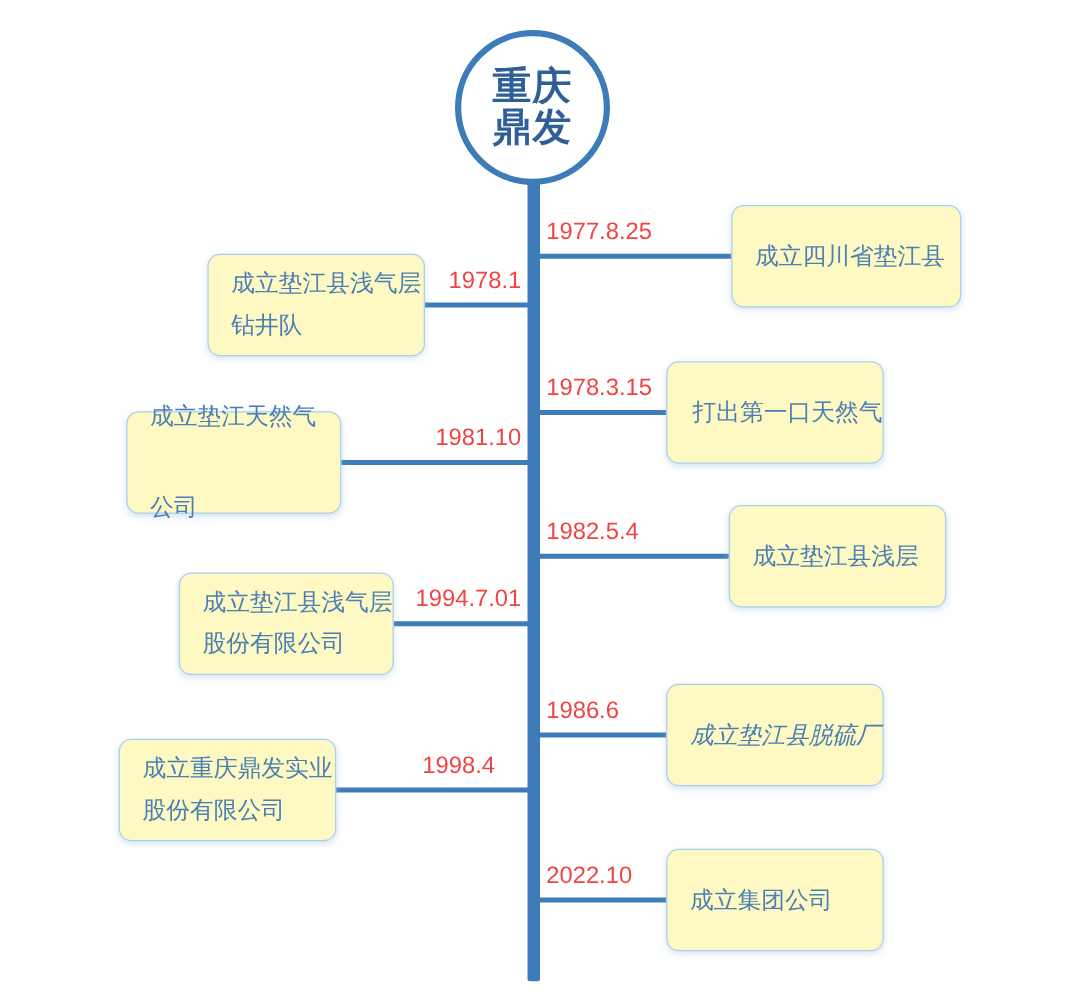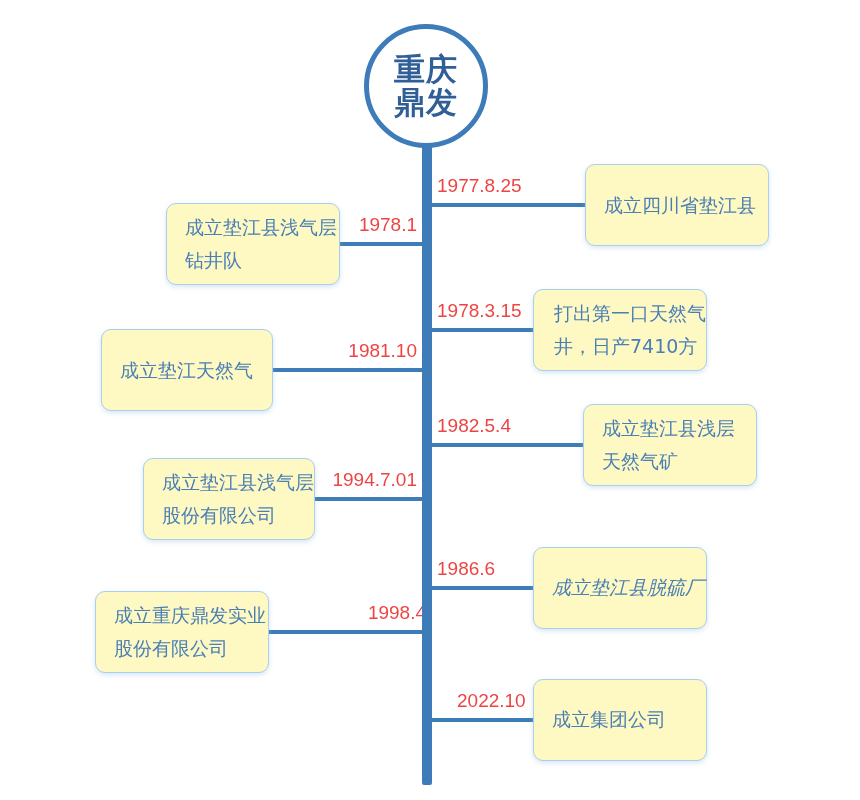--- a/index.html
+++ b/index.html
@@ -157,38 +157,37 @@
           <span class="ln">成立垫江县浅气层</span>
           <span class="ln">钻井队</span>
         </div>
       </div>
       <div class="row" style="top: 328px;">
         <div class="connector" style="left: 427px; width: 106px;"></div>
         <div class="node-dot" style="left: 423px;"></div>
         <div class="date right" style="left: 437px;">1978.3.15</div>
         <div class="card" style="left: 533px; width: 174px; height: 82px; top: -39px; padding-left: 20px;">
           <span class="ln">打出第一口天然气</span>
-          <span class="ln">井，日产7410方</span>
         </div>
       </div>
       <div class="row" style="top: 368px;">
         <div class="connector" style="left: 273px; width: 154px;"></div>
         <div class="node-dot" style="left: 423px;"></div>
         <div class="date left" style="right: 443px;">1981.10</div>
         <div class="card" style="left: 101px; width: 172px; height: 82px; top: -39px; gap: 40px;">
           <span class="ln">成立垫江天然气</span>
+          <span class="ln">公司</span>
         </div>
       </div>
       <div class="row" style="top: 443px;">
         <div class="connector" style="left: 427px; width: 156px;"></div>
         <div class="node-dot" style="left: 423px;"></div>
         <div class="date right" style="left: 437px;">1982.5.4</div>
         <div class="card" style="left: 583px; width: 174px; height: 82px; top: -39px;">
           <span class="ln">成立垫江县浅层</span>
-          <span class="ln">天然气矿</span>
         </div>
       </div>
       <div class="row" style="top: 497px;">
         <div class="connector" style="left: 315px; width: 112px;"></div>
         <div class="node-dot" style="left: 423px;"></div>
         <div class="date left" style="right: 443px;">1994.7.01</div>
         <div class="card" style="left: 143px; width: 172px; height: 82px; top: -39px;">
           <span class="ln">成立垫江县浅气层</span>
           <span class="ln">股份有限公司</span>
         </div>
@@ -197,29 +196,29 @@
         <div class="connector" style="left: 427px; width: 106px;"></div>
         <div class="node-dot" style="left: 423px;"></div>
         <div class="date right" style="left: 437px;">1986.6</div>
         <div class="card center-one" style="left: 533px; width: 174px; height: 82px; top: -39px; font-style: italic;">
           <span class="ln">成立垫江县脱硫厂</span>
         </div>
       </div>
       <div class="row" style="top: 630px;">
         <div class="connector" style="left: 269px; width: 158px;"></div>
         <div class="node-dot" style="left: 423px;"></div>
-        <div class="date left" style="right: 434px;">1998.4</div>
+        <div class="date left" style="right: 464px;">1998.4</div>
         <div class="card" style="left: 95px; width: 174px; height: 82px; top: -39px;">
           <span class="ln">成立重庆鼎发实业</span>
           <span class="ln">股份有限公司</span>
         </div>
       </div>
       <div class="row" style="top: 718px;">
         <div class="connector" style="left: 427px; width: 106px;"></div>
         <div class="node-dot" style="left: 423px;"></div>
-        <div class="date right" style="left: 437px; margin-left: 20px;">2022.10</div>
+        <div class="date right" style="left: 437px;">2022.10</div>
         <div class="card center-one" style="left: 533px; width: 174px; height: 82px; top: -39px;">
           <span class="ln">成立集团公司</span>
         </div>
       </div>
     </div>
 
 </div>
 
 </body></html>

